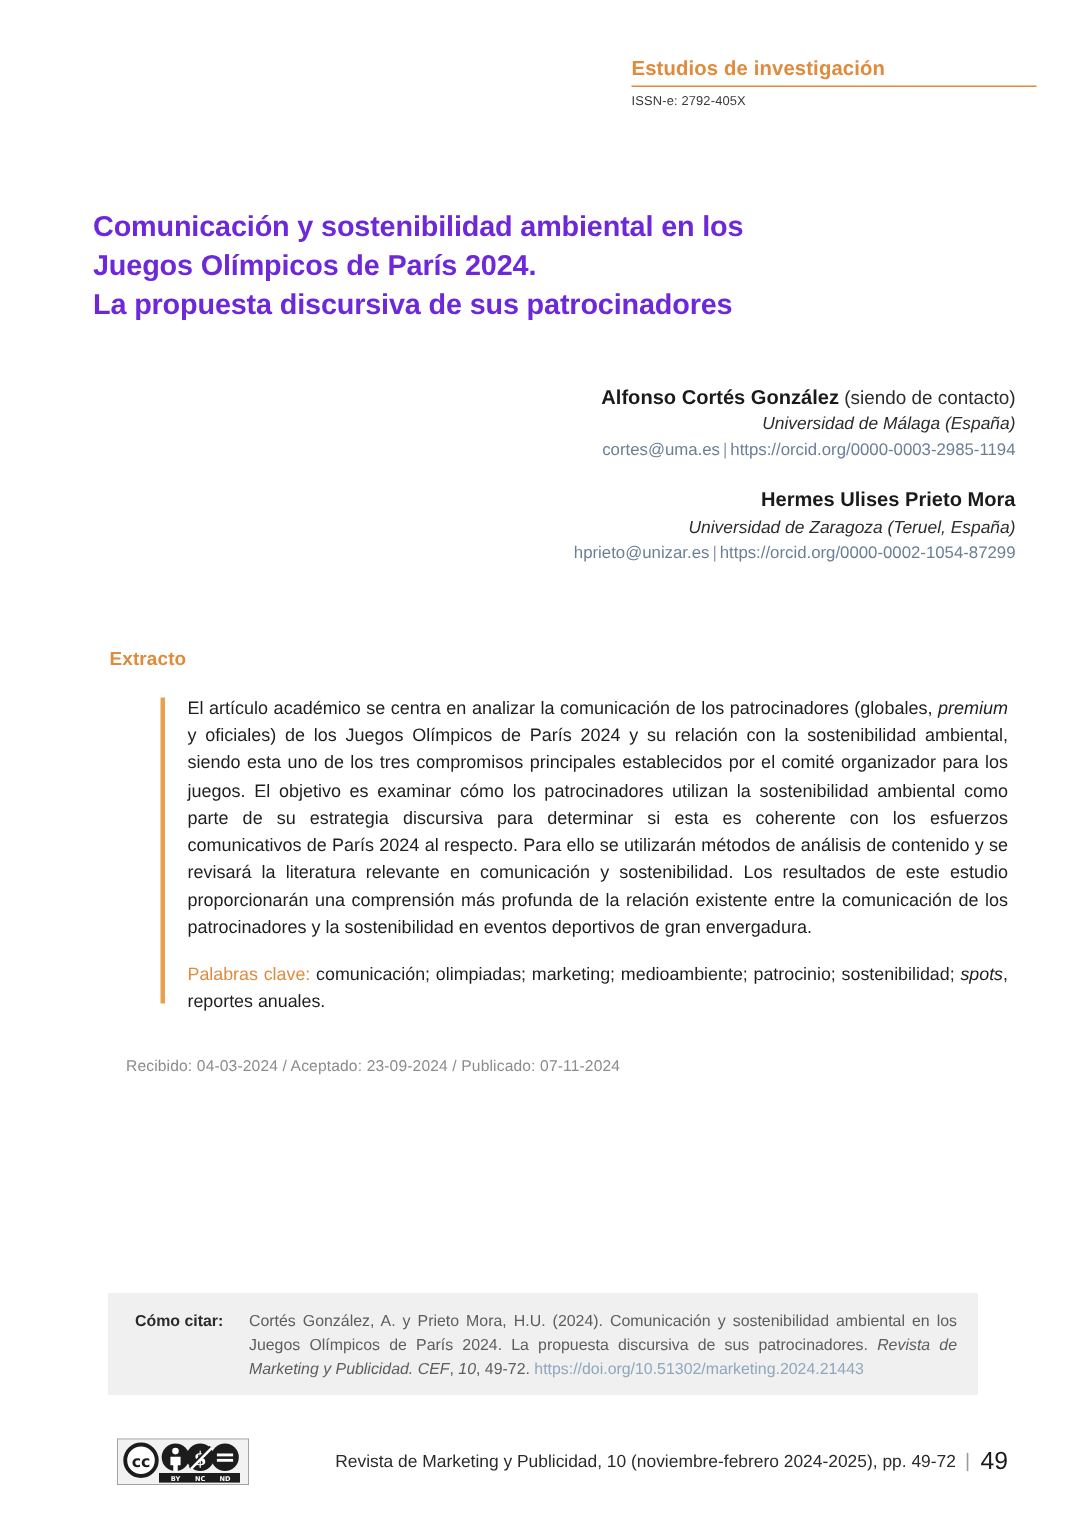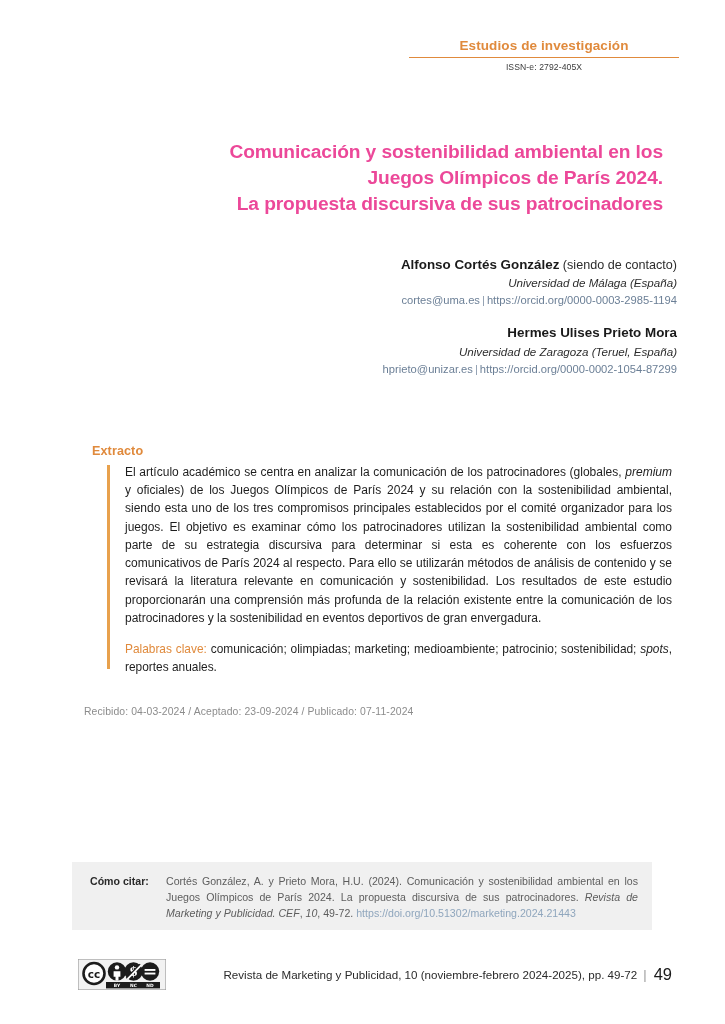--- a/index.html
+++ b/index.html
@@ -20,22 +20,21 @@
     position: relative;
     width: 725px;
     height: 1024px;
     box-sizing: border-box;
   }
 
   
   .masthead {
     position: absolute;
     top: 38px;
-    right: 46px;
-    text-align: center;
+    right: 34px;
     width: 270px;
   }
   .masthead-title {
     font-size: 13.5px;
     font-weight: bold;
     color: #E08A3C;
     letter-spacing: 0.1px;
     line-height: 1.2;
   }
   .masthead-rule {
@@ -49,22 +48,22 @@
     color: #3a3a3a;
     letter-spacing: 0.1px;
   }
 
   
   .article-title {
     position: absolute;
     top: 126px;
     left: 62px;
     width: 601px;
-    text-align: right;
-    color: #ec4899;
+    text-align: left;
+    color: #6d28d9;
     font-size: 19.2px;
     font-weight: bold;
     line-height: 1.36;
     letter-spacing: -0.1px;
   }
   .article-title .tline { display: block; }
 
   
   .authors {
     position: absolute;
@@ -96,26 +95,25 @@
     font-size: 11.2px;
     color: #6b7f96;
     line-height: 1.6;
   }
   .author-links .sep { color: #8d9cae; padding: 0 2px; }
 
   
   .extracto-head {
     position: absolute;
     top: 432px;
-    left: 92px;
+    left: 73px;
     font-size: 12.6px;
     font-weight: bold;
     color: #E08A3C;
     letter-spacing: 0.1px;
-    margin-top: 12px;
   }
   .abstract-wrap {
     position: absolute;
     top: 463px;
     left: 107px;
     width: 565px;
   }
   .abstract-bar {
     position: absolute;
     left: 0;

